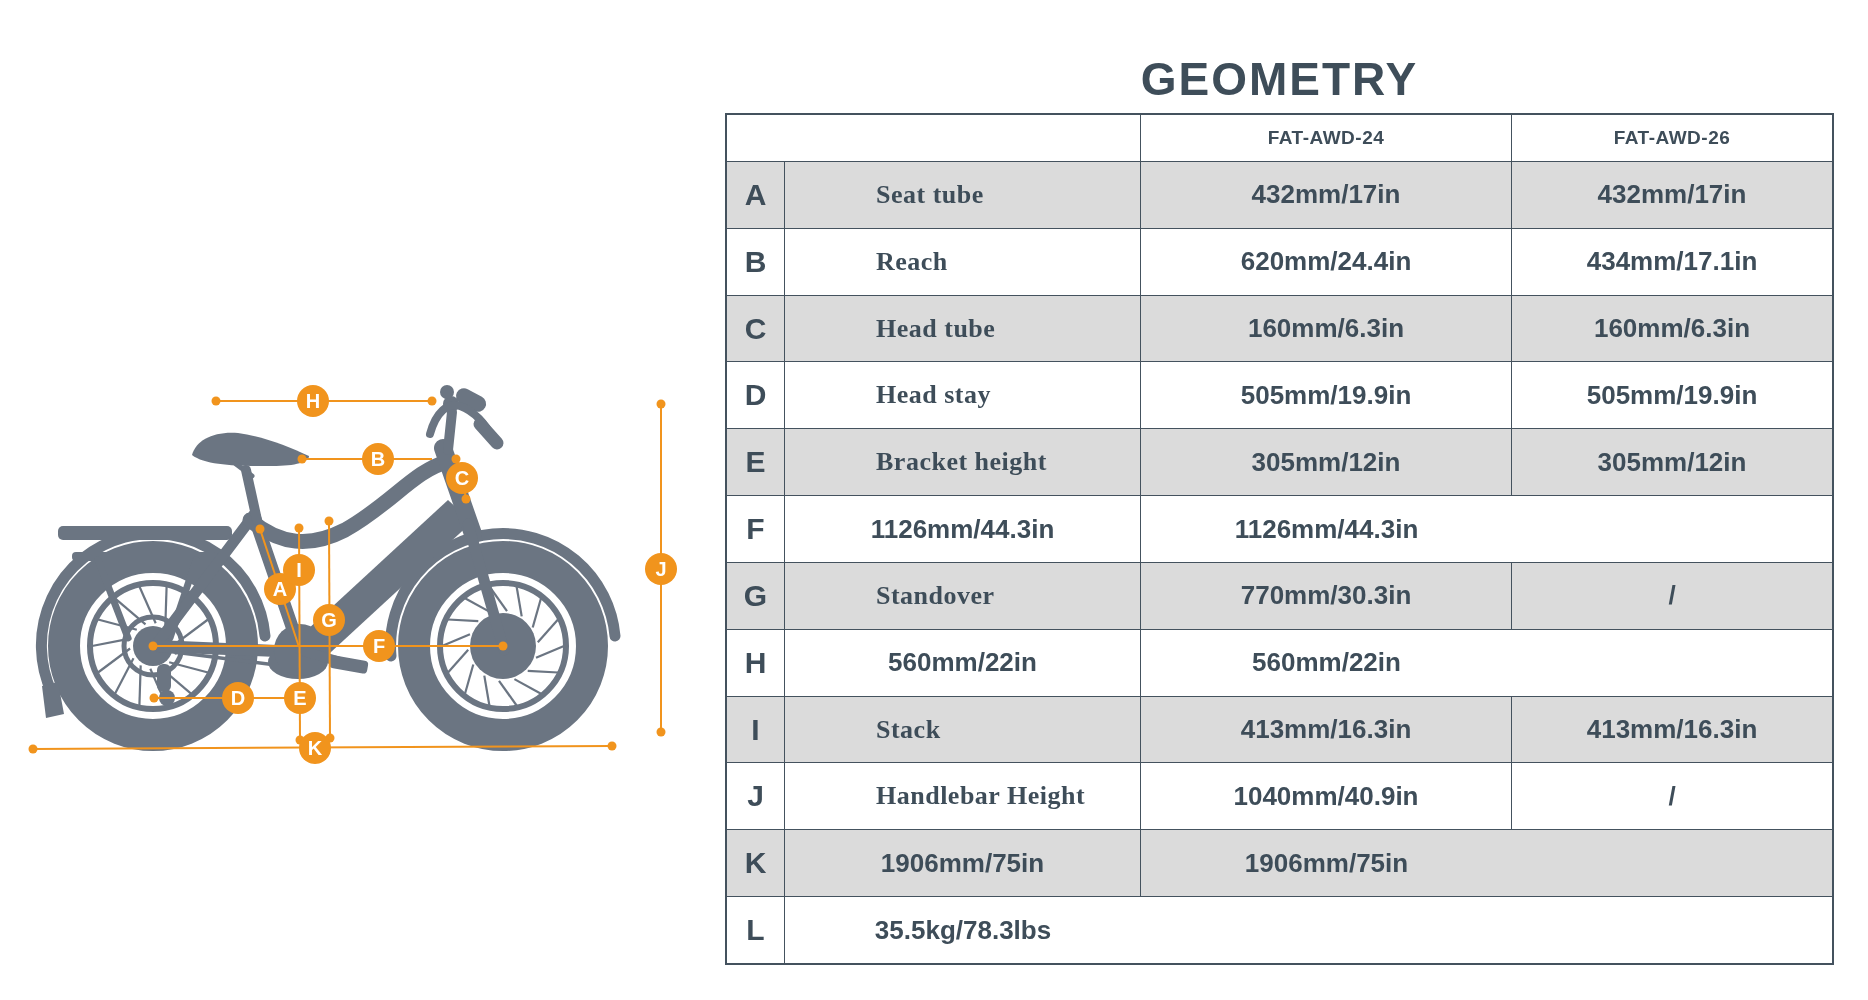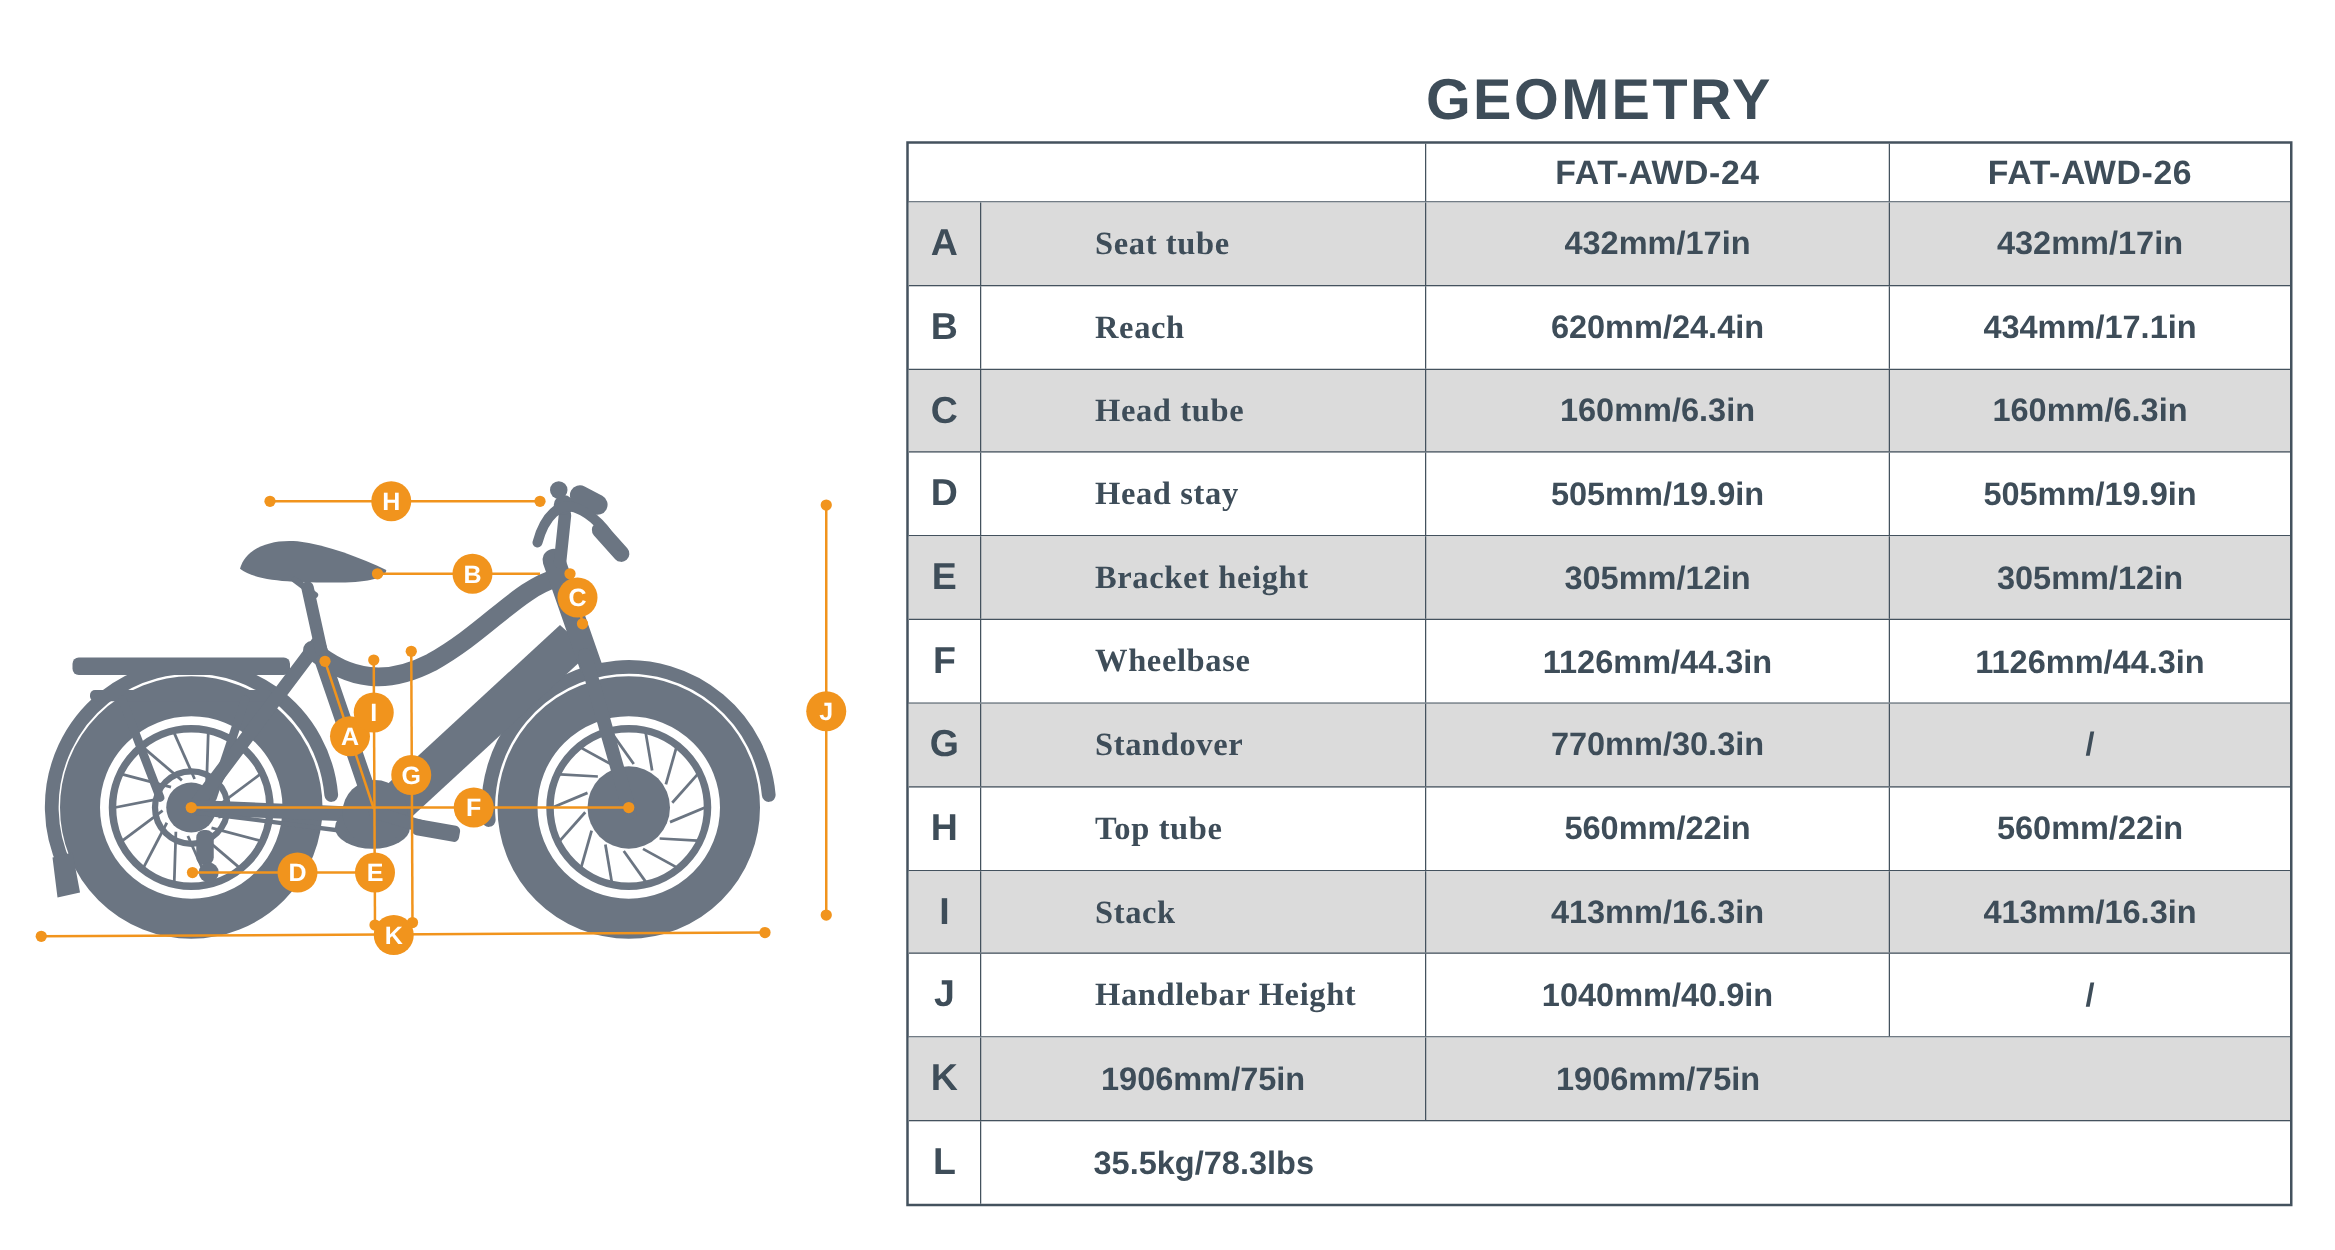--- a/index.html
+++ b/index.html
@@ -13,21 +13,21 @@
   .stage{position:relative;width:1868px;height:1000px;background:#fff;overflow:hidden;
          font-family:"Liberation Sans",sans-serif;}
   .title{position:absolute;left:725px;top:56px;width:1109px;text-align:center;
          font-size:46px;font-weight:700;letter-spacing:2px;color:var(--slate);line-height:1;}
   
   .geo-table{position:absolute;left:725px;top:113px;width:1109px;height:852px;
              border:2px solid var(--line);box-sizing:border-box;display:flex;flex-direction:column;
              color:var(--slate);background:#fff;}
   .thead{display:grid;grid-template-columns:414px 371px 1fr;height:46px;flex:0 0 auto;
          border-bottom:1px solid var(--line);}
-  .th{display:flex;align-items:center;justify-content:center;font-weight:700;font-size:27px;
+  .th{display:flex;align-items:center;justify-content:center;font-weight:700;font-size:19px;
       border-right:1px solid var(--line);letter-spacing:0.5px;}
   .th:last-child{border-right:none;}
   #rows{flex:1 1 auto;display:flex;flex-direction:column;}
   .trow{flex:1 1 0;display:grid;grid-template-columns:58px 356px 371px 1fr;
         border-bottom:1px solid var(--line);}
   .trow:last-child{border-bottom:none;}
   .trow.gray{background:var(--rowbg);}
   .cell{display:flex;align-items:center;justify-content:center;font-weight:700;font-size:26px;
         border-right:1px solid var(--line);}
   .cell:last-child{border-right:none;}
@@ -235,33 +235,31 @@
           <div class="cell">505mm/19.9in</div>
         </div>
         <div class="trow gray">
           <div class="cell letter">E</div>
           <div class="cell label">Bracket height</div>
           <div class="cell">305mm/12in</div>
           <div class="cell">305mm/12in</div>
         </div>
         <div class="trow">
           <div class="cell letter">F</div>
-          <div class="cell label">Wheelbase</div>
           <div class="cell">1126mm/44.3in</div>
           <div class="cell">1126mm/44.3in</div>
         </div>
         <div class="trow gray">
           <div class="cell letter">G</div>
           <div class="cell label">Standover</div>
           <div class="cell">770mm/30.3in</div>
           <div class="cell">/</div>
         </div>
         <div class="trow">
           <div class="cell letter">H</div>
-          <div class="cell label">Top tube</div>
           <div class="cell">560mm/22in</div>
           <div class="cell">560mm/22in</div>
         </div>
         <div class="trow gray">
           <div class="cell letter">I</div>
           <div class="cell label">Stack</div>
           <div class="cell">413mm/16.3in</div>
           <div class="cell">413mm/16.3in</div>
         </div>
         <div class="trow">

